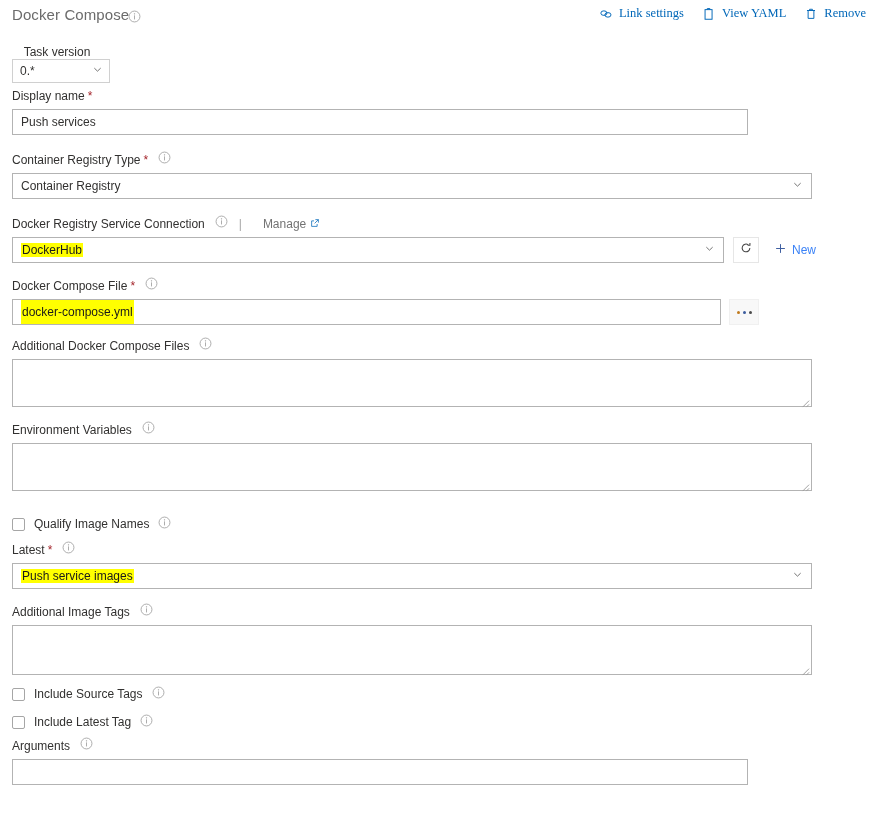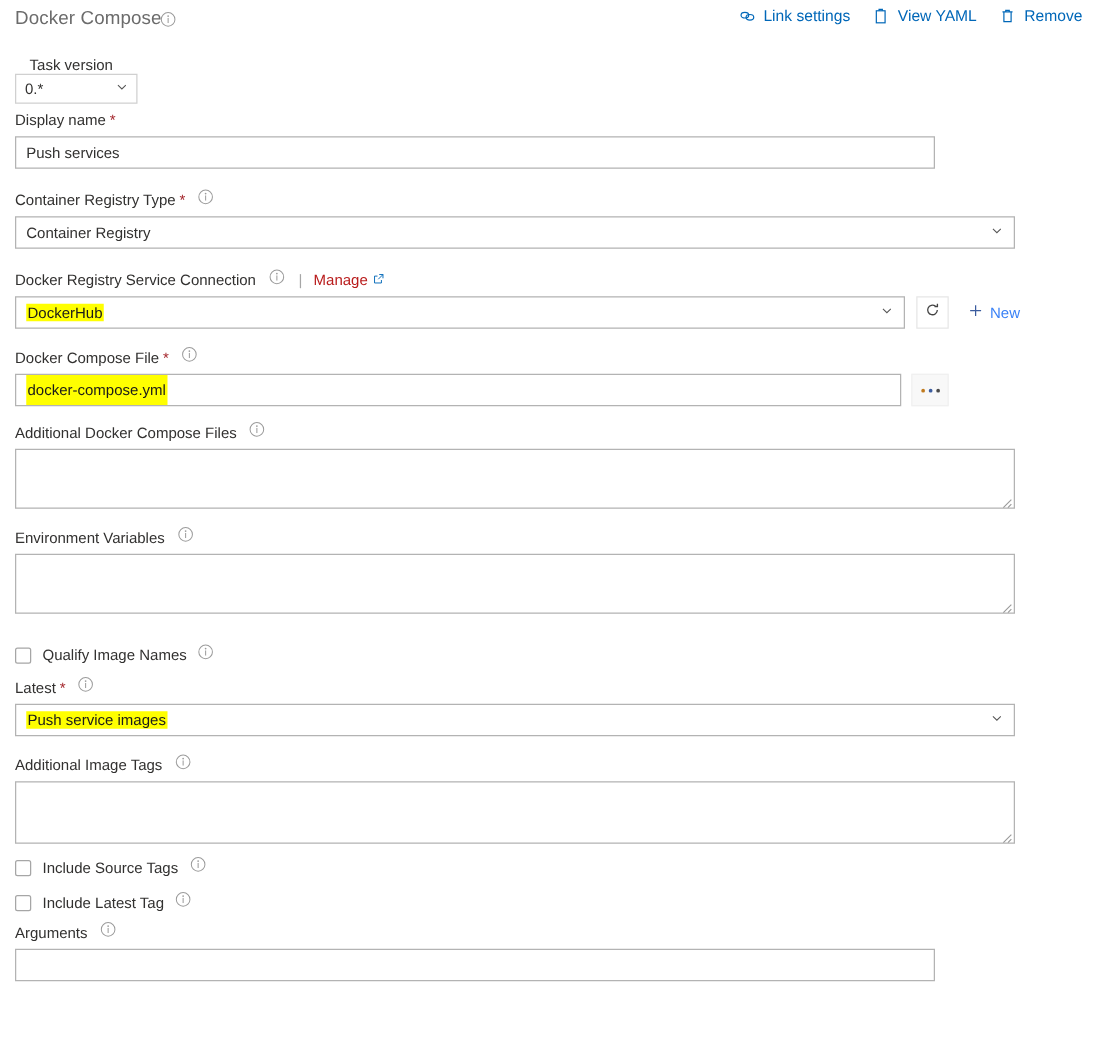--- a/index.html
+++ b/index.html
@@ -17,21 +17,21 @@
   .header { position: relative; height: 34px; }
   .task-title {
     position: absolute; left: 12px; top: 6px;
     font-size: 15px; color: #6b6b6b; font-weight: 400;
     letter-spacing: .1px;
   }
   .title-info { position: absolute; left: 128px; top: 9px; }
 
   .header-actions {
     position: absolute; right: 8px; top: 6px;
-    display: flex; align-items: flex-start; gap: 18px;
+    display: flex; align-items: flex-start; gap: 18px; font-family: Liberation Serif, serif;
   }
   .hdr-link {
     display: flex; align-items: center; gap: 6px;
     color: #0067b8; font-size: 12.5px; cursor: pointer;
     white-space: nowrap;
   }
   .hdr-link svg { display:block; }
 
   
   .taskver-row {
@@ -53,21 +53,21 @@
 
   .lbl {
     display: flex; align-items: center;
     font-size: 12px; color: #323130;
     margin-bottom: 5px; line-height: 16px;
   }
   .lbl .req { color: #a4262c; margin-left: 3px; font-size: 12px; }
   .lbl .info { margin-left: 10px; }
   .lbl .sep { color:#a6a6a6; margin: 0 9px 0 11px; }
   .lbl .manage {
-    color:#b91c1c; cursor:pointer; display:flex; align-items:flex-start; gap:4px;
+    color:#737373; cursor:pointer; display:flex; align-items:flex-start; gap:4px;margin-left:12px;
   }
 
   .txt {
     width: 736px; height: 26px;
     border: 1px solid #b3b3b3; background:#fff;
     font-size: 12px; color:#323130;
     padding: 0 8px; line-height: 24px;
     display: flex; align-items: center;
   }
   .ddl {

